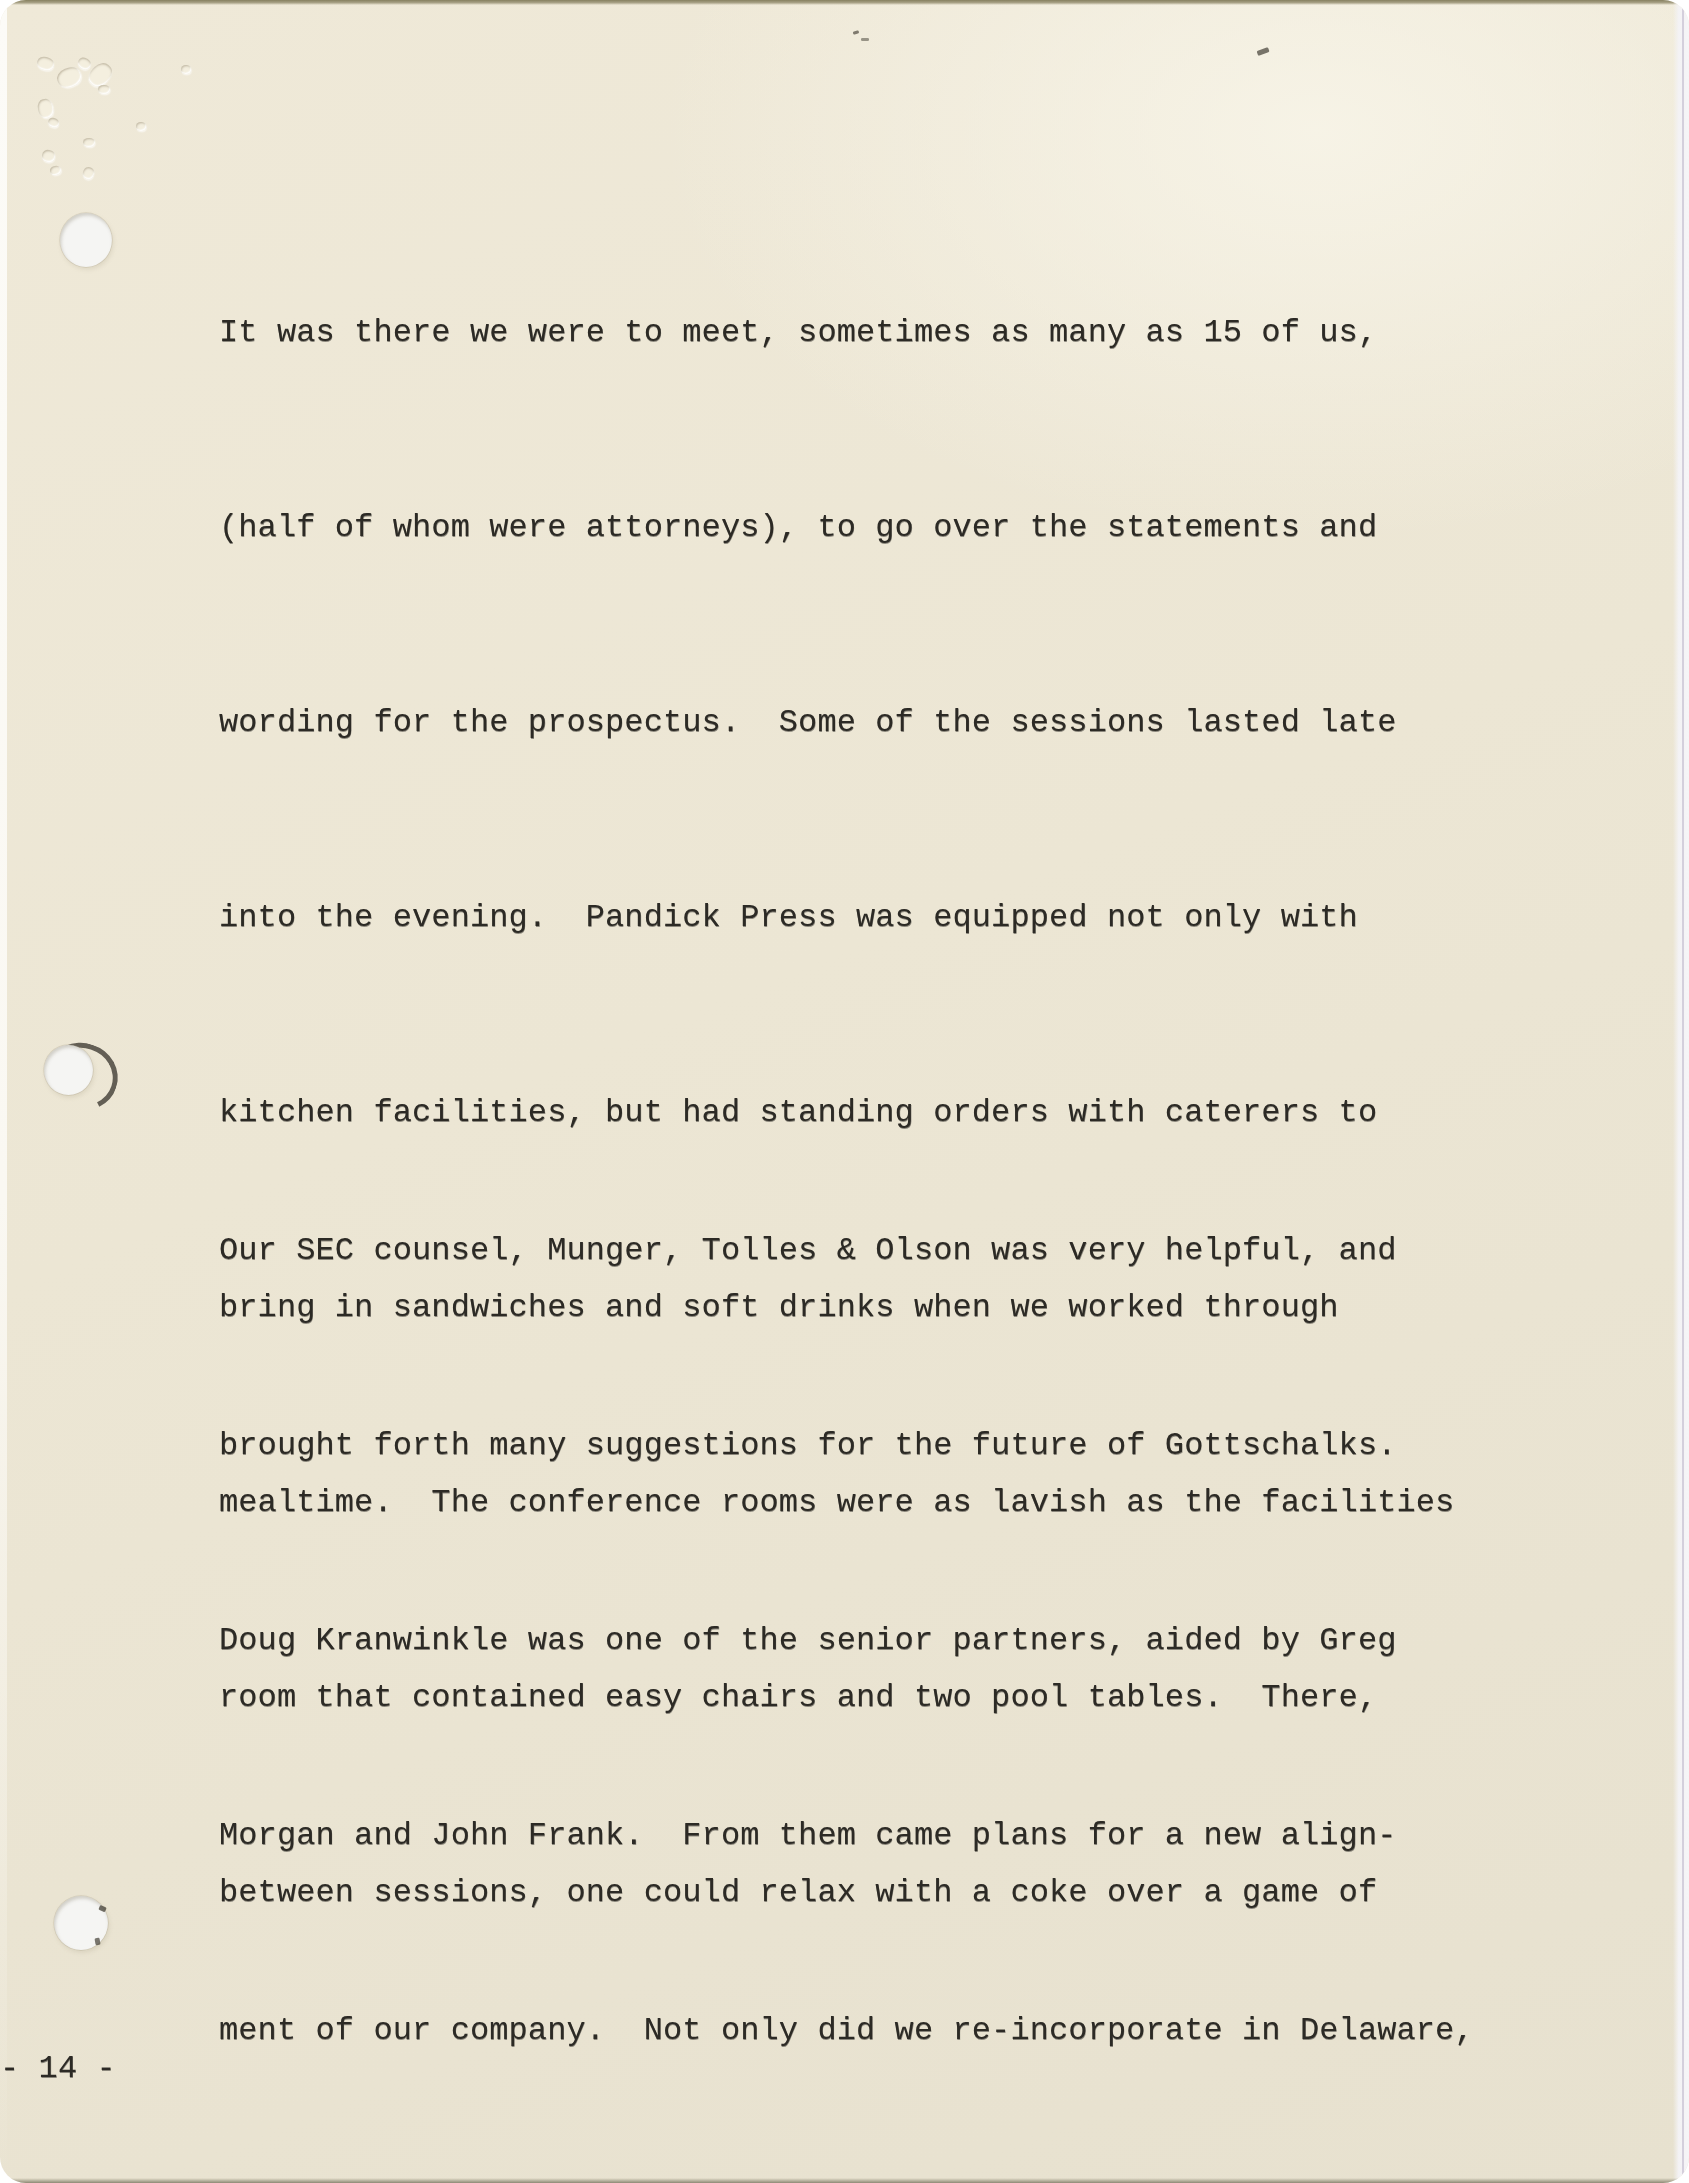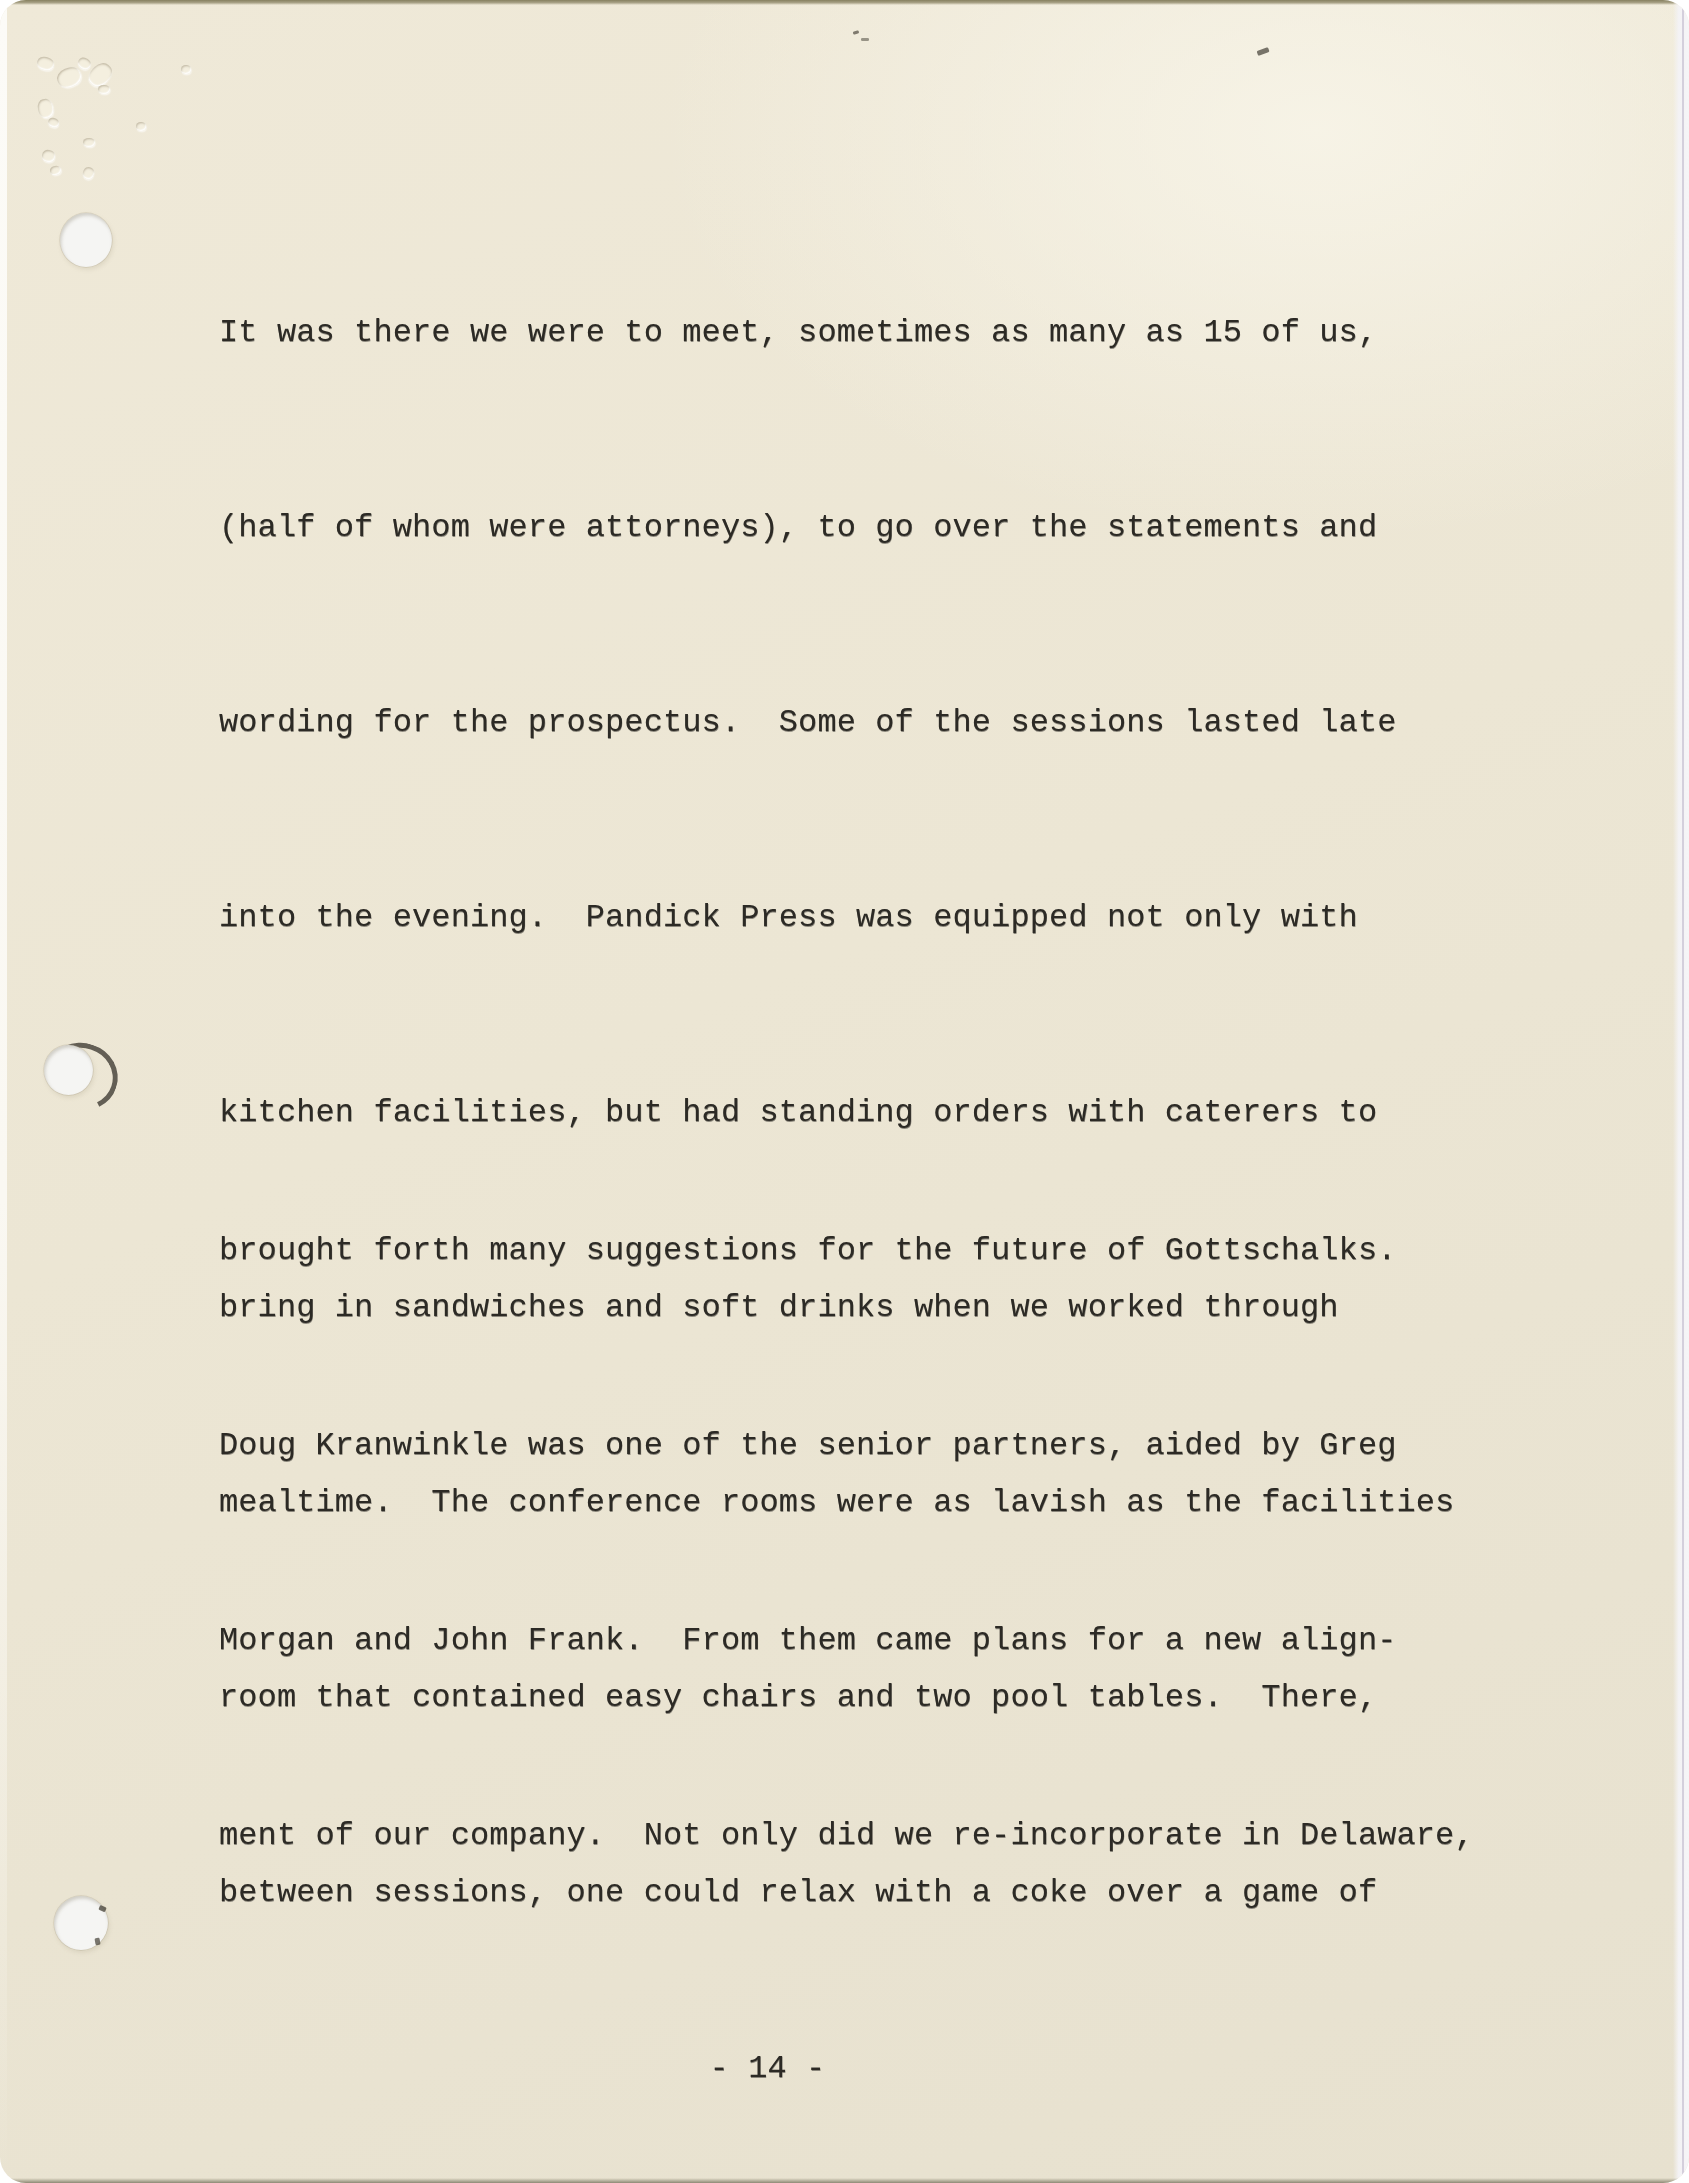--- a/index.html
+++ b/index.html
@@ -28,21 +28,21 @@
   .typed {
     position:absolute; left:219px;
     font-size:32px; line-height:65px; letter-spacing:0.1px;
     color:#2c2a25; white-space:pre;
     text-shadow:0.3px 0.5px 0.5px rgba(44,42,37,.5);
   }
   .para1 { top:170px; }
   .heading-block { top:1022px; }
   .heading-underline { display:inline-block; border-bottom:4.6px solid #2c2a25; padding-bottom:7.3px; }
   .para2 { top:1088px; }
-  .footer-line { left:0; width:1535px; top:2036px; text-align:center; }
+  .footer-line { left:0; width:1535px; top:2036px; text-align:left; }
   
   .hole { position:absolute; border-radius:50%; background:#f5f5f3;
     box-shadow: inset 1.3px 2.6px 3.3px rgba(120,112,90,.28), 0 0 0 0.7px rgba(160,150,125,.28), 1.3px 2.6px 4.6px rgba(160,150,125,.22); }
   .hole-top    { left:60px;  top:213px;  width:52px; height:54px; }
   .hole-middle { left:44px;  top:1045px; width:49px; height:50px; }
   .hole-bottom { left:54px;  top:1896px; width:54px; height:54px; }
   
   .pen-arc { position:absolute; left:46px; top:1043px; width:62px; height:57px;
     border:5.3px solid transparent; border-right-color:#46423a; border-top-color:#46423a;
     border-radius:50%; transform:rotate(18deg); opacity:.82; }
@@ -115,20 +115,21 @@
     <div>bring in sandwiches and soft drinks when we worked through</div>
     <div>mealtime.  The conference rooms were as lavish as the facilities</div>
     <div>room that contained easy chairs and two pool tables.  There,</div>
     <div>between sessions, one could relax with a coke over a game of</div>
     
     
   </div>
 
 
   <div class="typed para2">
+    <div>Our SEC counsel, Munger, Tolles &amp; Olson was very helpful, and</div>
     <div>brought forth many suggestions for the future of Gottschalks.</div>
     <div>Doug Kranwinkle was one of the senior partners, aided by Greg</div>
     <div>Morgan and John Frank.  From them came plans for a new align-</div>
     <div>ment of our company.  Not only did we re-incorporate in Delaware,</div>
     
     
     
     
     
     

